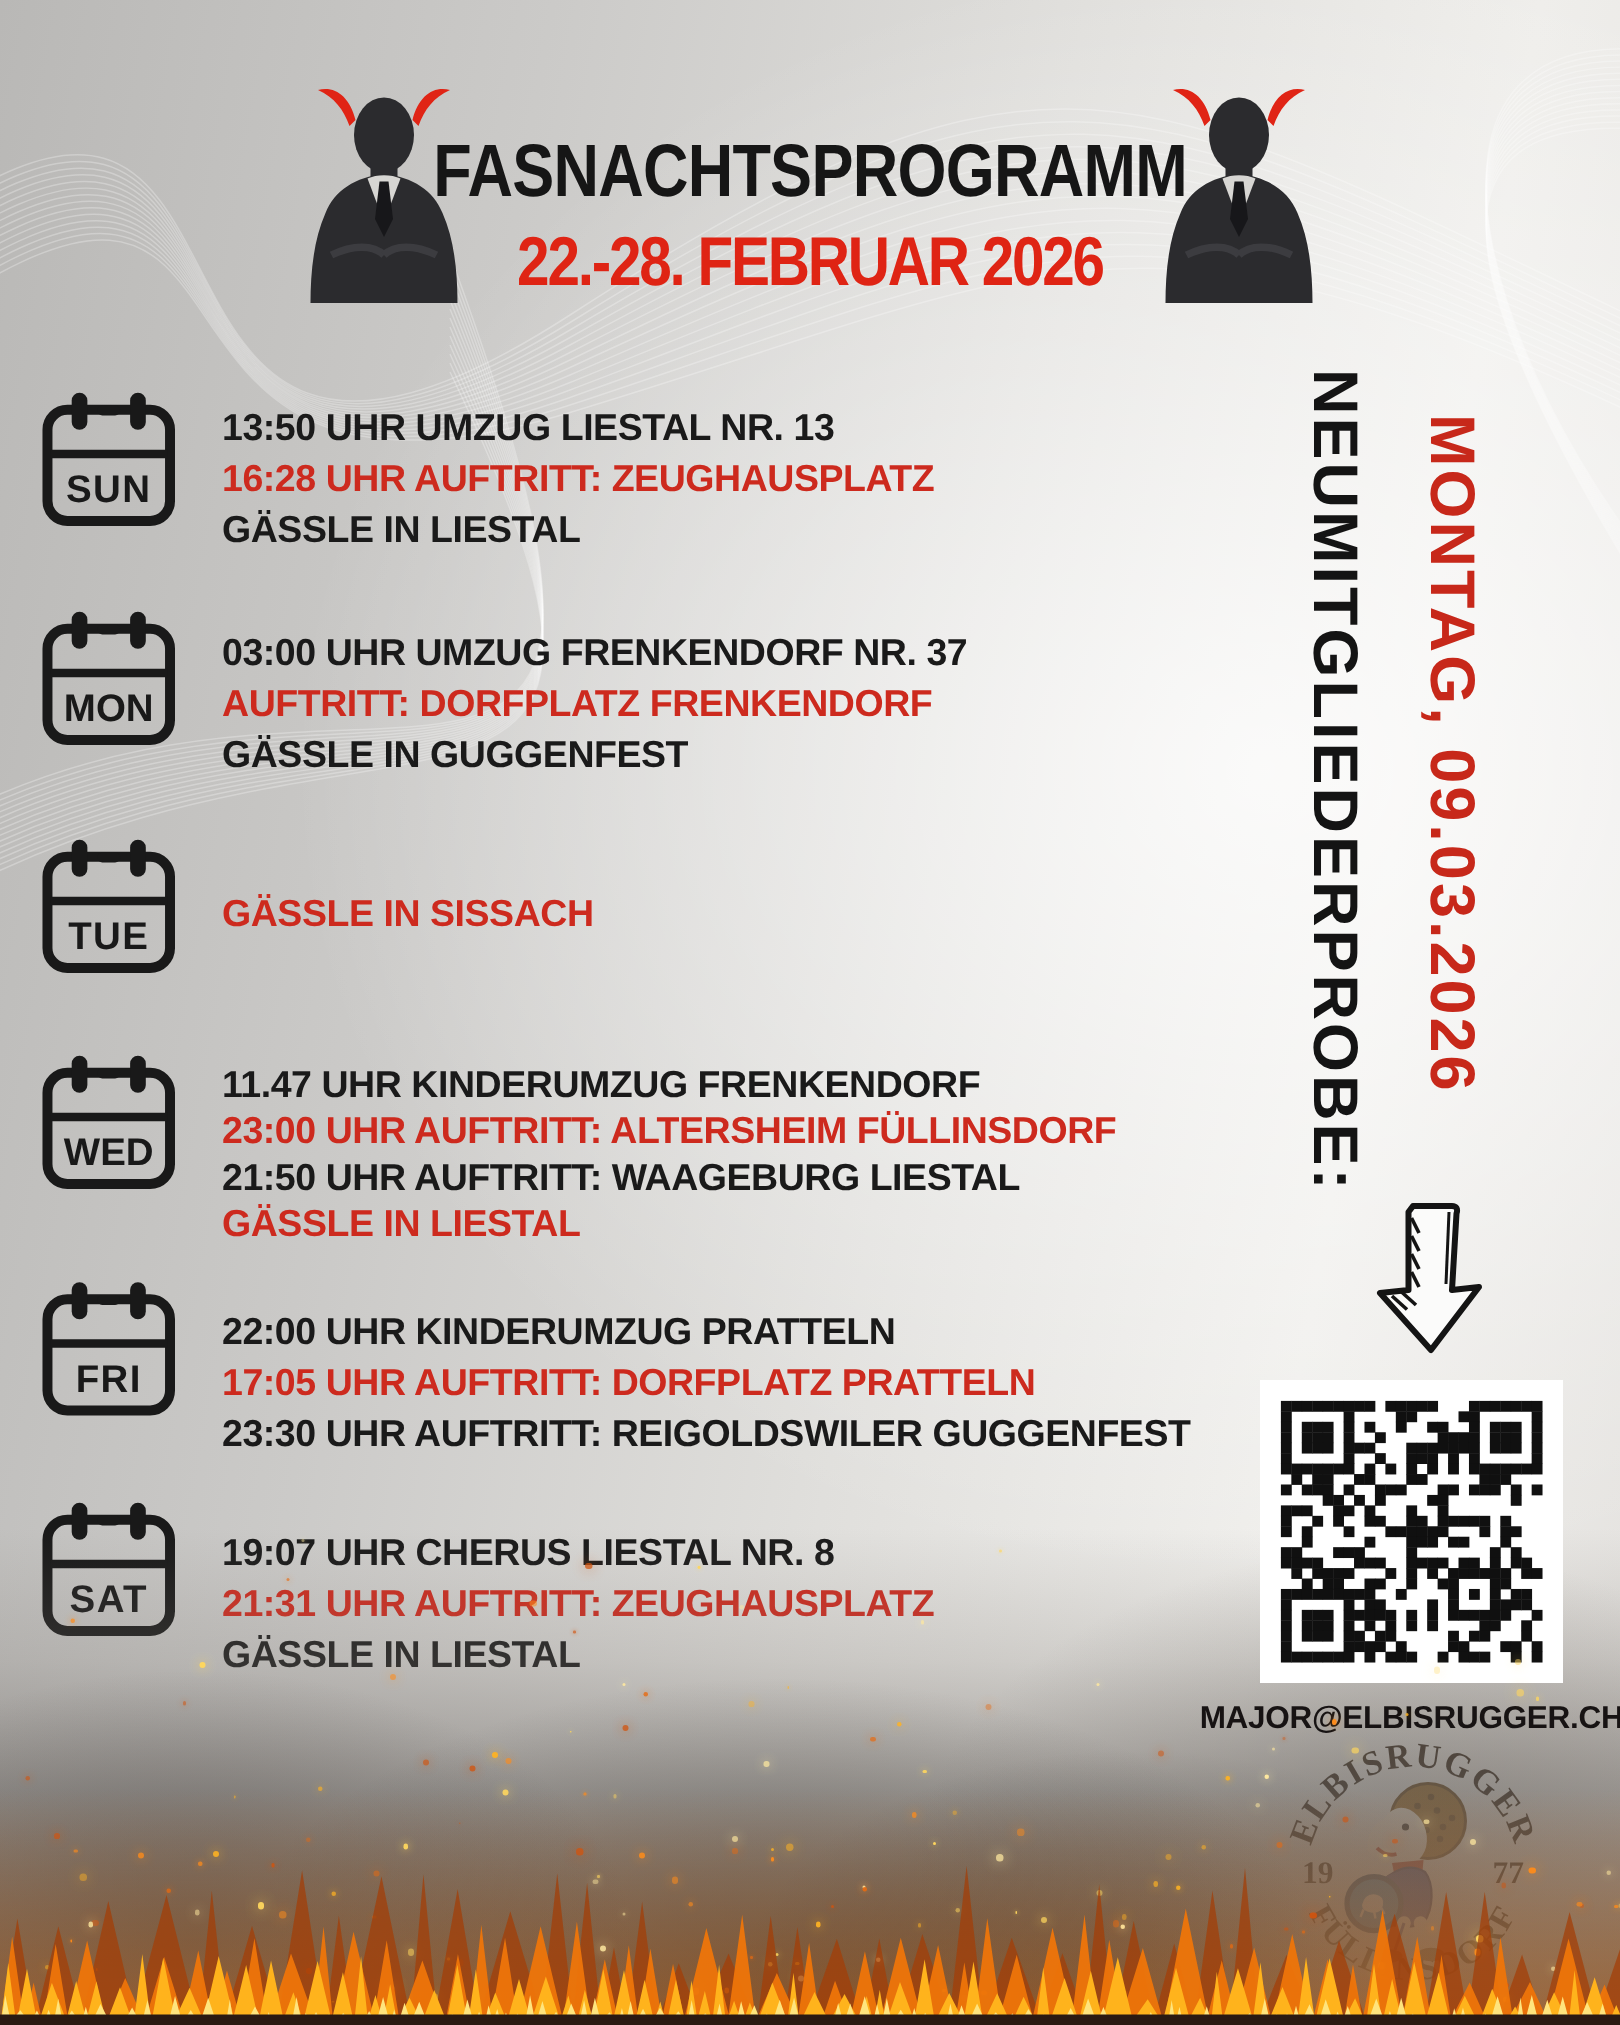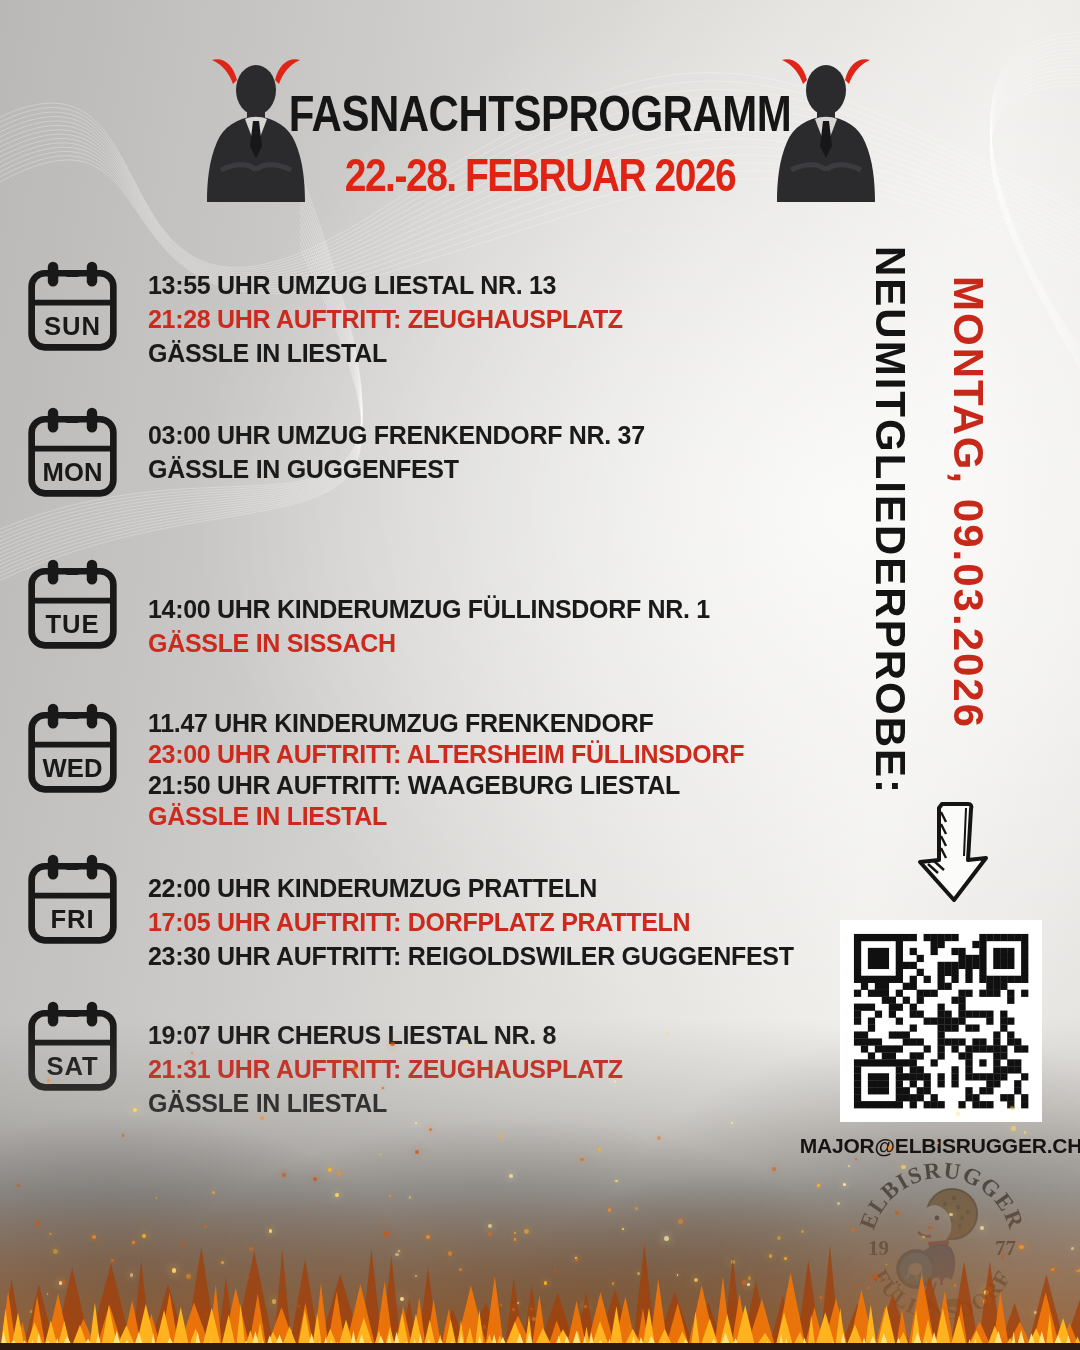--- a/index.html
+++ b/index.html
@@ -133,52 +133,52 @@
   <div class="day-row" style="top:258px">
     <svg class="cal" viewBox="0 0 100 100">
       <rect x="7" y="16" width="86" height="78" rx="14" fill="none" stroke="#191919" stroke-width="7"></rect>
       <line x1="9" y1="47" x2="91" y2="47" stroke="#191919" stroke-width="6"></line>
       <rect x="24" y="4" width="11" height="26" rx="5.5" fill="#191919"></rect>
       <rect x="65" y="4" width="11" height="26" rx="5.5" fill="#191919"></rect>
       <rect x="42" y="13" width="16" height="7" rx="3.5" fill="#191919"></rect>
       <text x="50" y="81" text-anchor="middle" font-size="27" font-weight="bold" letter-spacing="1" fill="#191919">SUN</text>
     </svg>
     <div class="events pt10">
-      <div class="ln blk">13:55 UHR UMZUG LIESTAL NR. 13</div>
-      <div class="ln red">21:28 UHR AUFTRITT: ZEUGHAUSPLATZ</div>
+      <div class="ln blk">13:50 UHR UMZUG LIESTAL NR. 13</div>
+      <div class="ln red">16:28 UHR AUFTRITT: ZEUGHAUSPLATZ</div>
       <div class="ln blk">GÄSSLE IN LIESTAL</div>
     </div>
   </div>
 
   <div class="day-row" style="top:404px">
     <svg class="cal" viewBox="0 0 100 100">
       <rect x="7" y="16" width="86" height="78" rx="14" fill="none" stroke="#191919" stroke-width="7"></rect>
       <line x1="9" y1="47" x2="91" y2="47" stroke="#191919" stroke-width="6"></line>
       <rect x="24" y="4" width="11" height="26" rx="5.5" fill="#191919"></rect>
       <rect x="65" y="4" width="11" height="26" rx="5.5" fill="#191919"></rect>
       <rect x="42" y="13" width="16" height="7" rx="3.5" fill="#191919"></rect>
       <text x="50" y="81" text-anchor="middle" font-size="27" font-weight="bold" letter-spacing="0" fill="#191919">MON</text>
     </svg>
     <div class="events pt14">
       <div class="ln blk">03:00 UHR UMZUG FRENKENDORF NR. 37</div>
+      <div class="ln red">AUFTRITT: DORFPLATZ FRENKENDORF</div>
       <div class="ln blk">GÄSSLE IN GUGGENFEST</div>
     </div>
   </div>
 
   <div class="day-row" style="top:556px">
     <svg class="cal" viewBox="0 0 100 100">
       <rect x="7" y="16" width="86" height="78" rx="14" fill="none" stroke="#191919" stroke-width="7"></rect>
       <line x1="9" y1="47" x2="91" y2="47" stroke="#191919" stroke-width="6"></line>
       <rect x="24" y="4" width="11" height="26" rx="5.5" fill="#191919"></rect>
       <rect x="65" y="4" width="11" height="26" rx="5.5" fill="#191919"></rect>
       <rect x="42" y="13" width="16" height="7" rx="3.5" fill="#191919"></rect>
       <text x="50" y="81" text-anchor="middle" font-size="27" font-weight="bold" letter-spacing="1" fill="#191919">TUE</text>
     </svg>
     <div class="events pt36">
-      <div class="ln blk">14:00 UHR KINDERUMZUG FÜLLINSDORF NR. 1</div>
       <div class="ln red">GÄSSLE IN SISSACH</div>
     </div>
   </div>
 
   <div class="day-row" style="top:700px">
     <svg class="cal" viewBox="0 0 100 100">
       <rect x="7" y="16" width="86" height="78" rx="14" fill="none" stroke="#191919" stroke-width="7"></rect>
       <line x1="9" y1="47" x2="91" y2="47" stroke="#191919" stroke-width="6"></line>
       <rect x="24" y="4" width="11" height="26" rx="5.5" fill="#191919"></rect>
       <rect x="65" y="4" width="11" height="26" rx="5.5" fill="#191919"></rect>

